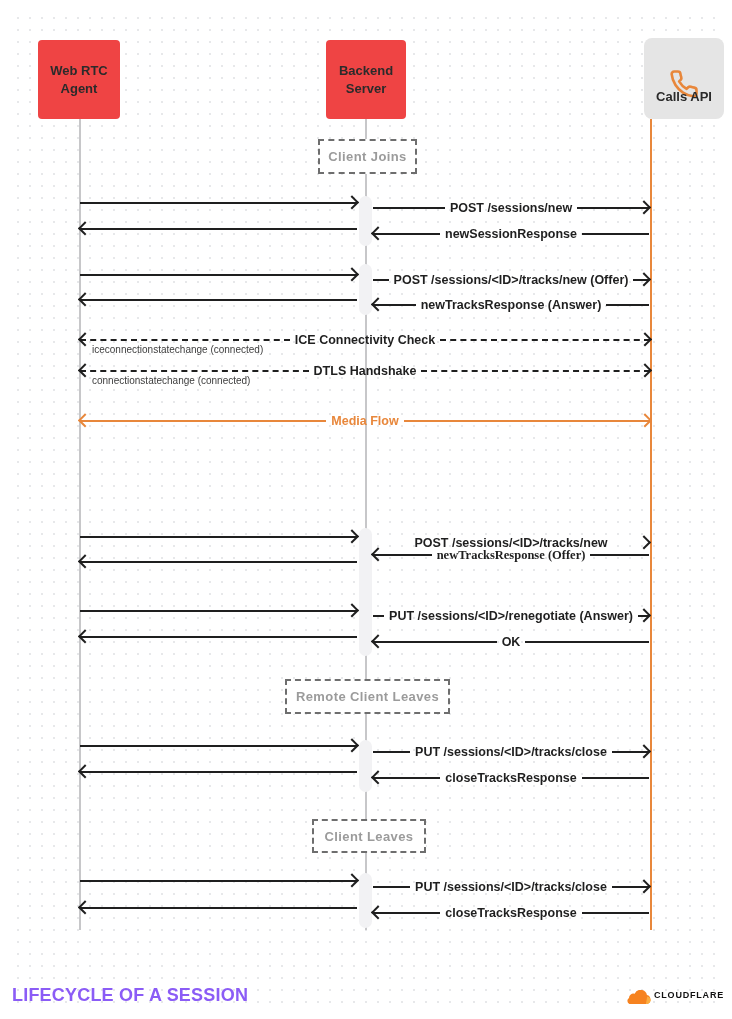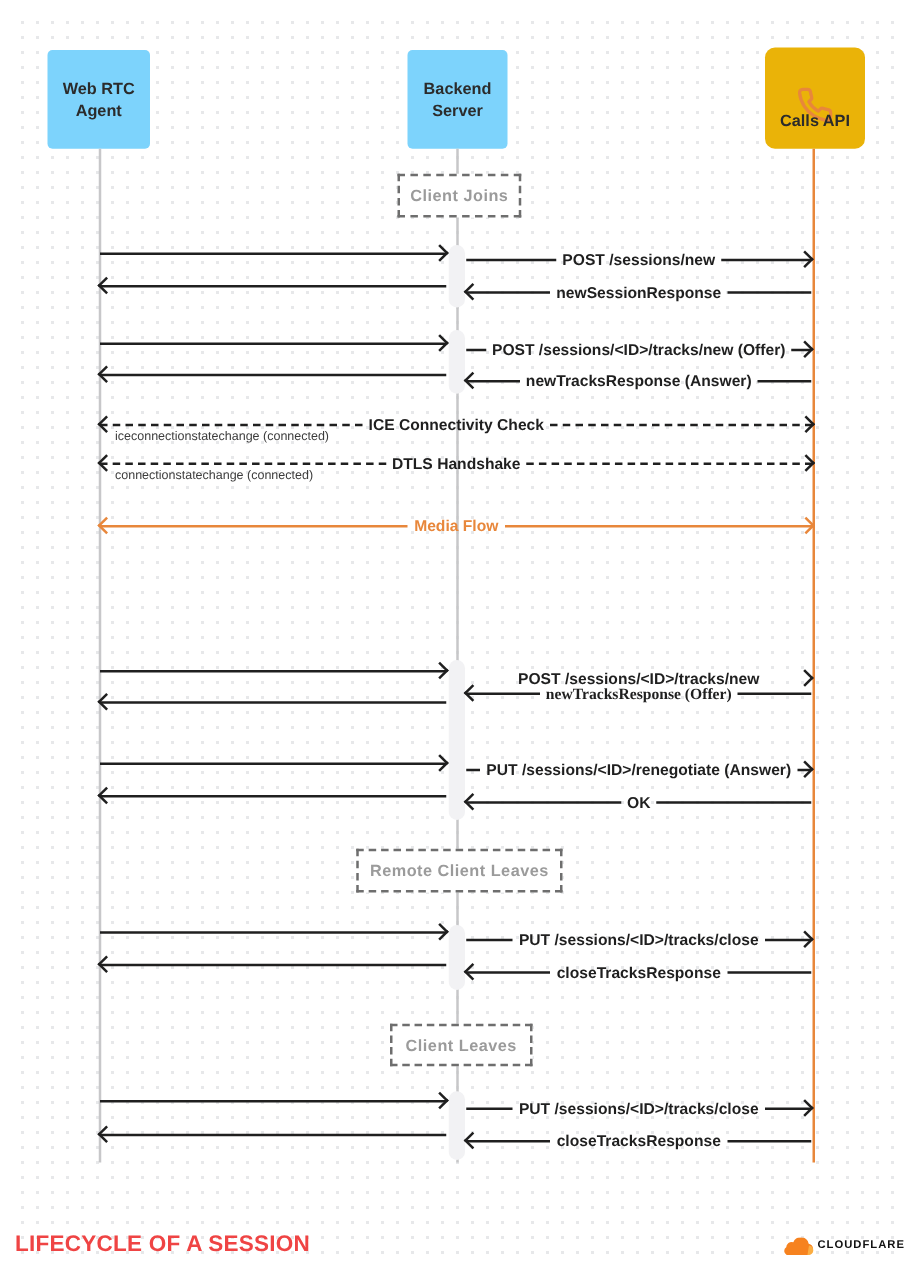--- a/index.html
+++ b/index.html
@@ -10,24 +10,24 @@
     color:#1f1f1f;
   }
   .dots{
     position:absolute;inset:8px;border-radius:6px;
     background-image:radial-gradient(circle,#e7e8ea 1.3px,transparent 1.45px);
     background-size:12px 12px;background-position:4px 4px;
   }
   
   .actor{
     position:absolute;display:flex;flex-direction:column;align-items:center;justify-content:center;
-    background:#7dd3fc;border-radius:4px;text-align:center;
+    background:#ef4444;border-radius:4px;text-align:center;
     font-weight:bold;font-size:13px;line-height:1.35;color:#2b2b2b;white-space:pre-line;
   }
-  .actor.orange{background:#eab308;border-radius:8px;gap:7px;}
+  .actor.orange{background:#e5e5e5;border-radius:8px;gap:7px;margin-left:32px;}
   
   .lifeline{position:absolute;width:2px;background:#c7c7c9;}
   .lifeline.orange{background:#e8873b;}
   
   .bar{position:absolute;left:359px;width:13px;background:#f2f2f4;border-radius:7px;z-index:2;}
   
   .harrow{position:absolute;display:flex;align-items:center;height:14px;z-index:3;color:#1f1f1f;}
   .harrow .line{flex:1;height:2.5px;background:currentColor;}
   .harrow.dashed .line{height:0;background:none;border-top:2.5px dashed currentColor;}
   .harrow .lbl{font-weight:bold;font-size:12.5px;white-space:nowrap;padding:0 5px;color:currentColor;}
@@ -37,21 +37,21 @@
   .harrow.orange{color:#e8873b;}
   
   .sub{position:absolute;font-size:10px;color:#3c3c3c;z-index:3;white-space:nowrap;}
   
   .section{
     position:absolute;display:flex;align-items:center;justify-content:center;
     background:#fff;border:2px dashed #6e6e6e;z-index:4;
     font-size:13px;font-weight:bold;color:#9b9b9b;letter-spacing:.4px;white-space:nowrap;
   }
   
-  .title{position:absolute;left:12px;top:985px;font-size:18px;font-weight:bold;color:#ef4444;letter-spacing:.2px;z-index:5;}
+  .title{position:absolute;left:12px;top:985px;font-size:18px;font-weight:bold;color:#8b5cf6;letter-spacing:.2px;z-index:5;}
   .brand{position:absolute;right:8px;top:990px;display:flex;align-items:flex-start;gap:3px;z-index:5;}
   .brand .brand-text{font-size:9px;font-weight:bold;color:#111;letter-spacing:.8px;}
 </style>
 </head>
 <body>
 
 <div class="canvas">
   <div class="dots"></div>
 
   <div class="actor" style="left:38px;top:40px;width:82px;height:79px;">Web RTC

